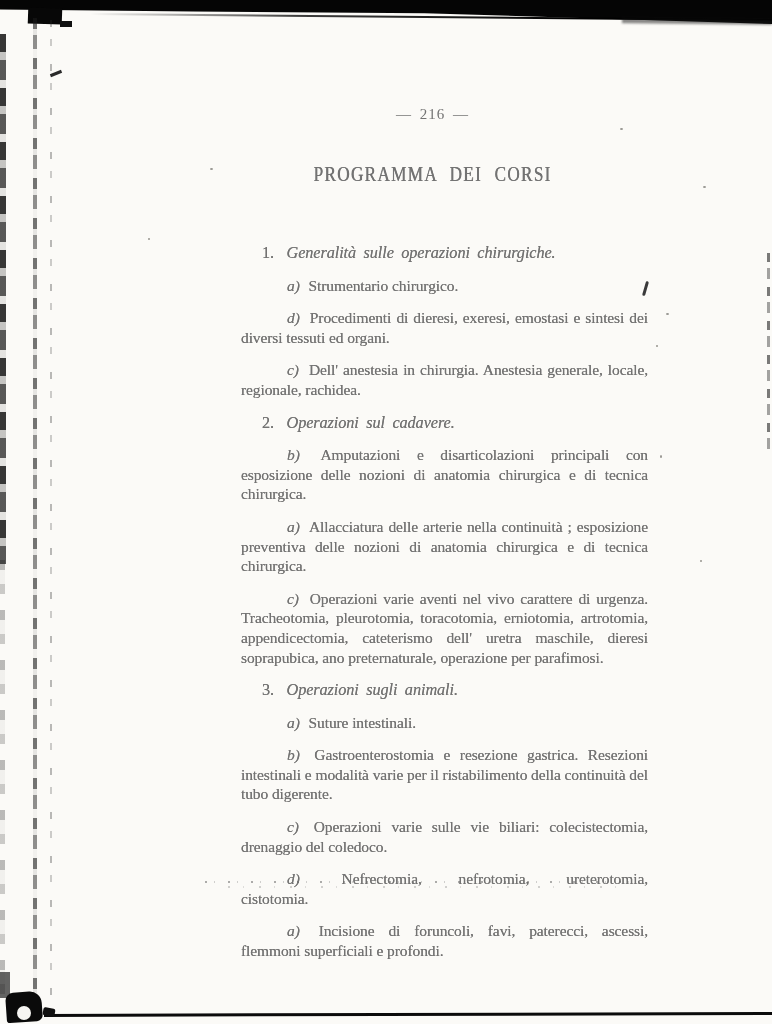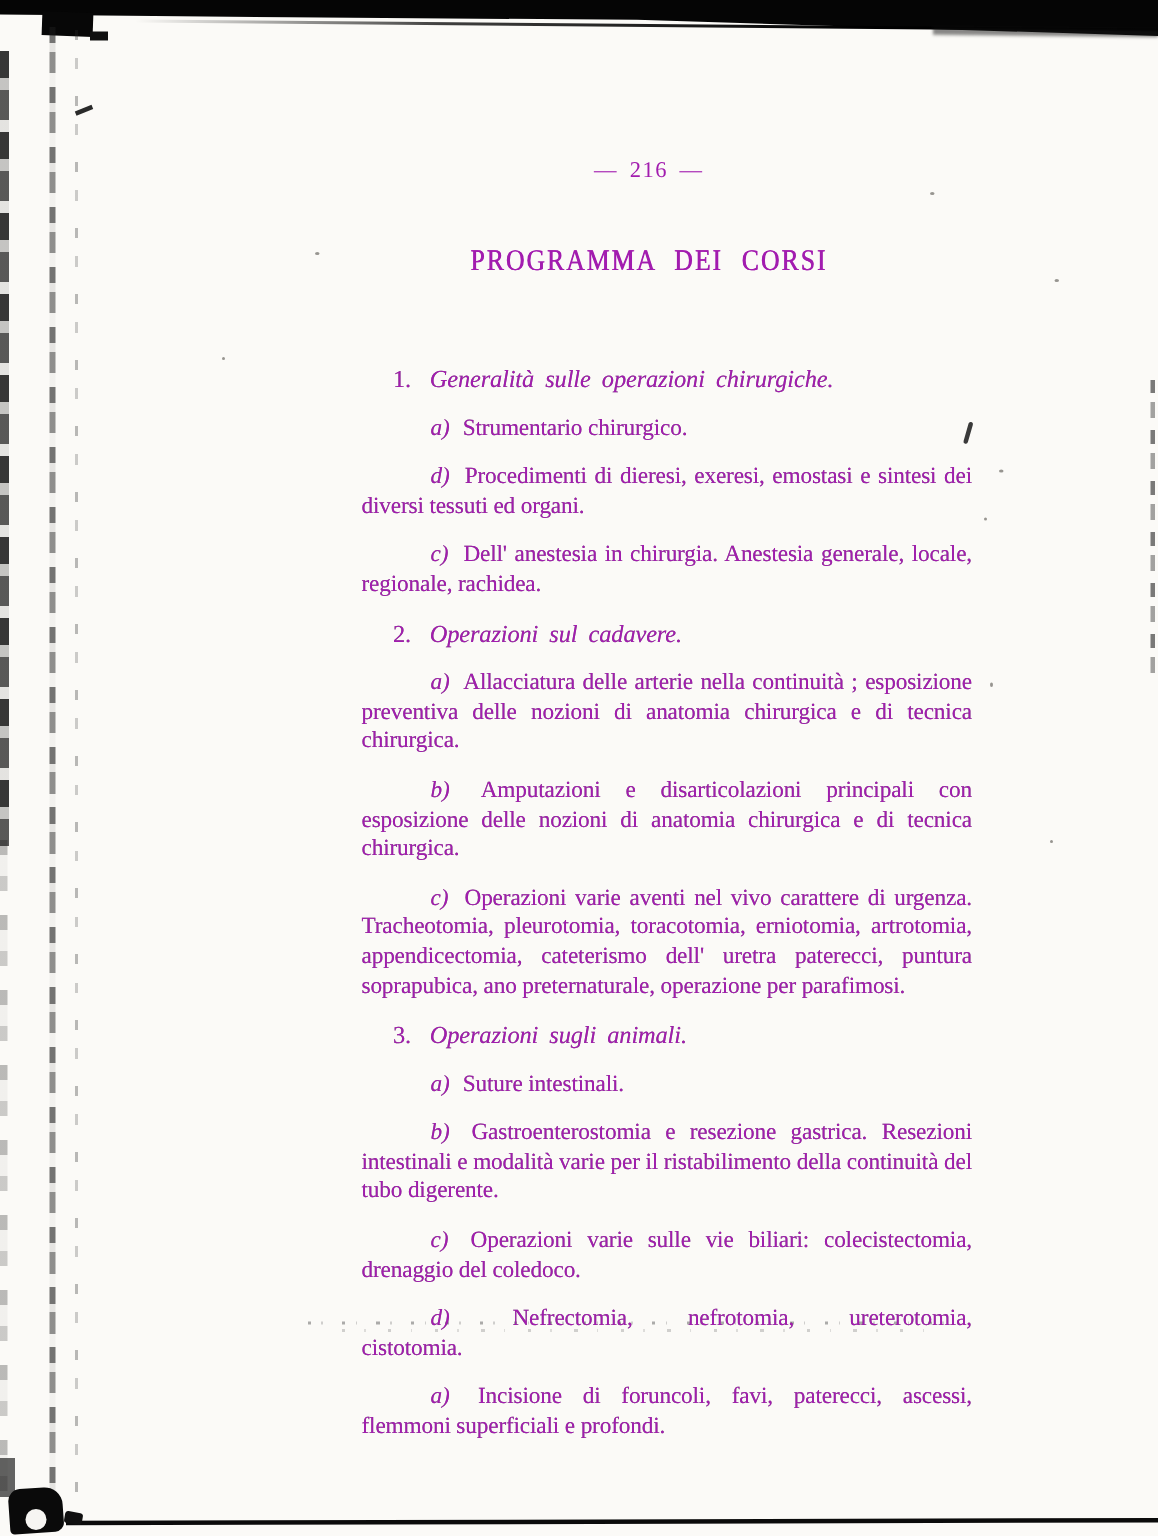--- a/index.html
+++ b/index.html
@@ -1,20 +1,20 @@
 <!DOCTYPE html>
 <html><head>
 <meta charset="utf-8">
 <style>
   html,body { margin:0; padding:0; background:#e9e7e3; }
   .page {
     position:relative; width:772px; height:1024px; margin:0 auto;
     background:#fbfaf7; overflow:hidden;
     font-family:"Liberation Serif","DejaVu Serif",serif;
-    color:#a21caf;
+    color:#737373;
   }
 
   
   .top-edge{position:absolute;left:0;top:0;width:772px;height:24px;background:#050505;
     clip-path:polygon(0 0,100% 0,100% 100%,55% 55%,25% 48%,0 40%);}
   .top-streak{position:absolute;left:90px;top:13px;width:682px;height:2px;
     background:linear-gradient(90deg,rgba(0,0,0,0),rgba(0,0,0,.75) 30%,#000 70%);
     transform:rotate(.5deg);transform-origin:left center;}
   .top-fuzz{position:absolute;top:19px;right:0;width:150px;height:5px;
     background:rgba(20,20,20,.5);transform:rotate(.6deg);filter:blur(1px);}
@@ -121,30 +121,30 @@
       <p class="item">
         <span class="letter">c)</span>
         <span>Dell' anestesia in chirurgia. Anestesia generale, locale, regionale, rachidea.</span>
       </p>
 
       <p class="group-h">
         <span class="num">2.</span>
         <span class="gt">Operazioni sul cadavere.</span>
       </p>
       <p class="item">
+        <span class="letter">b)</span>
+        <span>Amputazioni e disarticolazioni principali con esposizione delle nozioni di anatomia chirurgica e di tecnica chirurgica.</span>
+      </p>
+      <p class="item">
         <span class="letter">a)</span>
         <span>Allacciatura delle arterie nella continuità ; esposizione preventiva delle nozioni di anatomia chirurgica e di tecnica chirurgica.</span>
       </p>
       <p class="item">
-        <span class="letter">b)</span>
-        <span>Amputazioni e disarticolazioni principali con esposizione delle nozioni di anatomia chirurgica e di tecnica chirurgica.</span>
-      </p>
-      <p class="item">
         <span class="letter">c)</span>
-        <span>Operazioni varie aventi nel vivo carattere di urgenza. Tracheotomia, pleurotomia, toracotomia, erniotomia, artrotomia, appendicectomia, cateterismo dell' uretra paterecci, puntura soprapubica, ano preternaturale, operazione per parafimosi.</span>
+        <span>Operazioni varie aventi nel vivo carattere di urgenza. Tracheotomia, pleurotomia, toracotomia, erniotomia, artrotomia, appendicectomia, cateterismo dell' uretra maschile, dieresi soprapubica, ano preternaturale, operazione per parafimosi.</span>
       </p>
 
       <p class="group-h">
         <span class="num">3.</span>
         <span class="gt">Operazioni sugli animali.</span>
       </p>
       <p class="item">
         <span class="letter">a)</span>
         <span>Suture intestinali.</span>
       </p>

